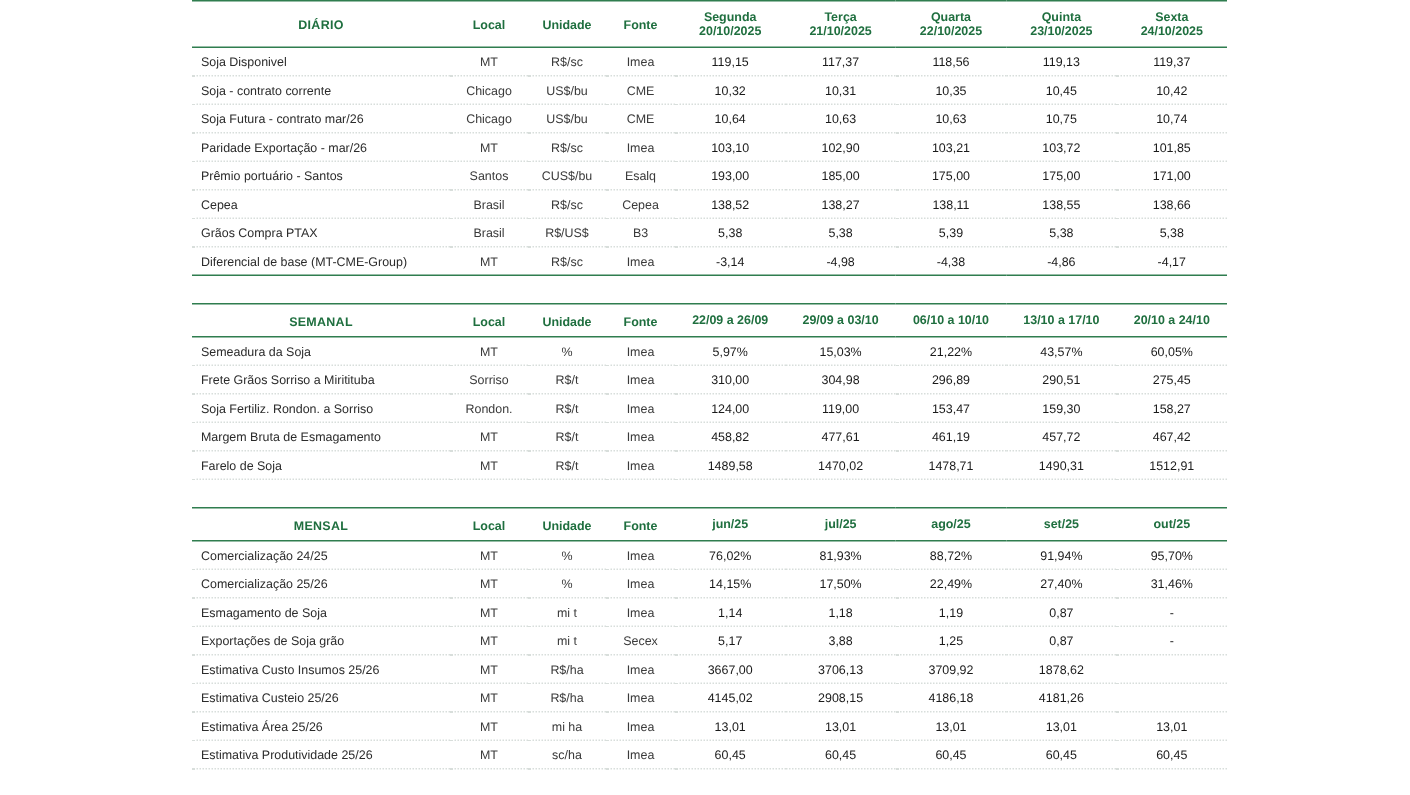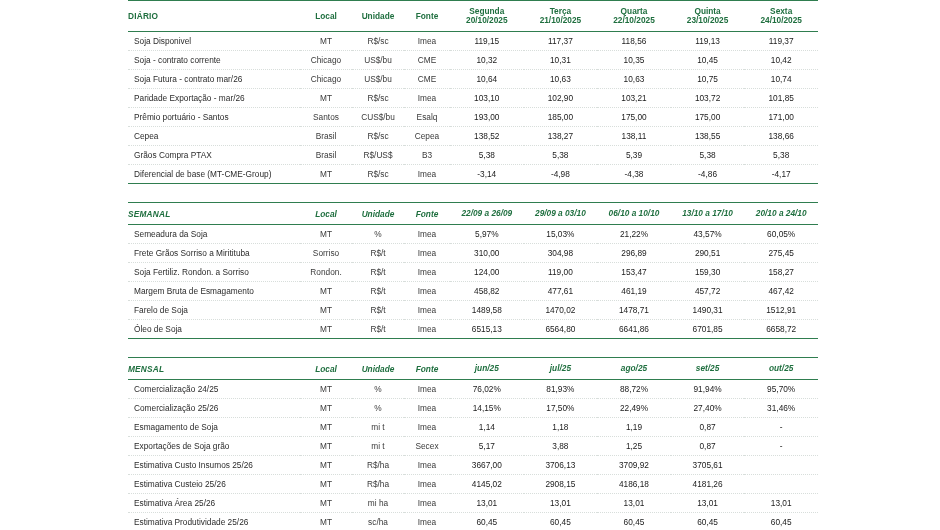--- a/index.html
+++ b/index.html
@@ -42,39 +42,39 @@
     white-space: nowrap;
     overflow: hidden;
   }
   .lbl {
     text-align: left;
     padding-left: 6px !important;
     color: #2b2b2b;
   }
   .ctr { text-align: center; }
   .sec-title {
-    text-align: left;
+    text-align: center;
     font-weight: bold;
     color: #1f6f3f;
     letter-spacing: 0.2px;
   }
   .hdr-green {
     text-align: center;
     font-weight: bold;
     color: #1f6f3f;
   }
   .hdr-two-line {
     line-height: 1.12;
     white-space: normal;
   }
   .hdr-two-line .l1 { display: block; }
   .hdr-two-line .l2 { display: block; }
 
   tr.header-row td { height: 30px; }
-  tr.section-row td { height: 21px; font-style: italic; }
+  tr.section-row td { height: 21px; }
 
   
   .top-rule td {
     border-top: 1.6px solid #2f7d4f;
   }
   .bot-rule td {
     border-bottom: 1.6px solid #2f7d4f;
   }
   .dash-bot td {
     border-bottom: 0.6px dotted #d8dedb;
@@ -286,31 +286,20 @@
           <td class="lbl">Farelo de Soja</td>
           <td class="ctr muted">MT</td>
           <td class="ctr muted">R$/t</td>
           <td class="ctr muted">Imea</td>
           <td class="ctr">1489,58</td>
           <td class="ctr">1470,02</td>
           <td class="ctr">1478,71</td>
           <td class="ctr">1490,31</td>
           <td class="ctr">1512,91</td>
         </tr>
-        <tr class="data-row bot-rule">
-          <td class="lbl">Óleo de Soja</td>
-          <td class="ctr muted">MT</td>
-          <td class="ctr muted">R$/t</td>
-          <td class="ctr muted">Imea</td>
-          <td class="ctr">6515,13</td>
-          <td class="ctr">6564,80</td>
-          <td class="ctr">6641,86</td>
-          <td class="ctr">6701,85</td>
-          <td class="ctr">6658,72</td>
-        </tr>
         <tr class="gap-row">
           <td colspan="9"></td>
         </tr>
         <tr class="header-row top-rule bot-rule section-row">
           <td class="sec-title">MENSAL</td>
           <td class="hdr-green">Local</td>
           <td class="hdr-green">Unidade</td>
           <td class="hdr-green">Fonte</td>
           <td class="hdr-green hdr-two-line">
             <span class="l1">jun/25</span>
@@ -373,21 +362,21 @@
           <td class="ctr">-</td>
         </tr>
         <tr class="data-row dash-bot">
           <td class="lbl">Estimativa Custo Insumos 25/26</td>
           <td class="ctr muted">MT</td>
           <td class="ctr muted">R$/ha</td>
           <td class="ctr muted">Imea</td>
           <td class="ctr">3667,00</td>
           <td class="ctr">3706,13</td>
           <td class="ctr">3709,92</td>
-          <td class="ctr">3705,61</td>
+          <td class="ctr">1878,62</td>
           <td class="ctr"></td>
         </tr>
         <tr class="data-row dash-bot">
           <td class="lbl">Estimativa Custeio 25/26</td>
           <td class="ctr muted">MT</td>
           <td class="ctr muted">R$/ha</td>
           <td class="ctr muted">Imea</td>
           <td class="ctr">4145,02</td>
           <td class="ctr">2908,15</td>
           <td class="ctr">4186,18</td>

